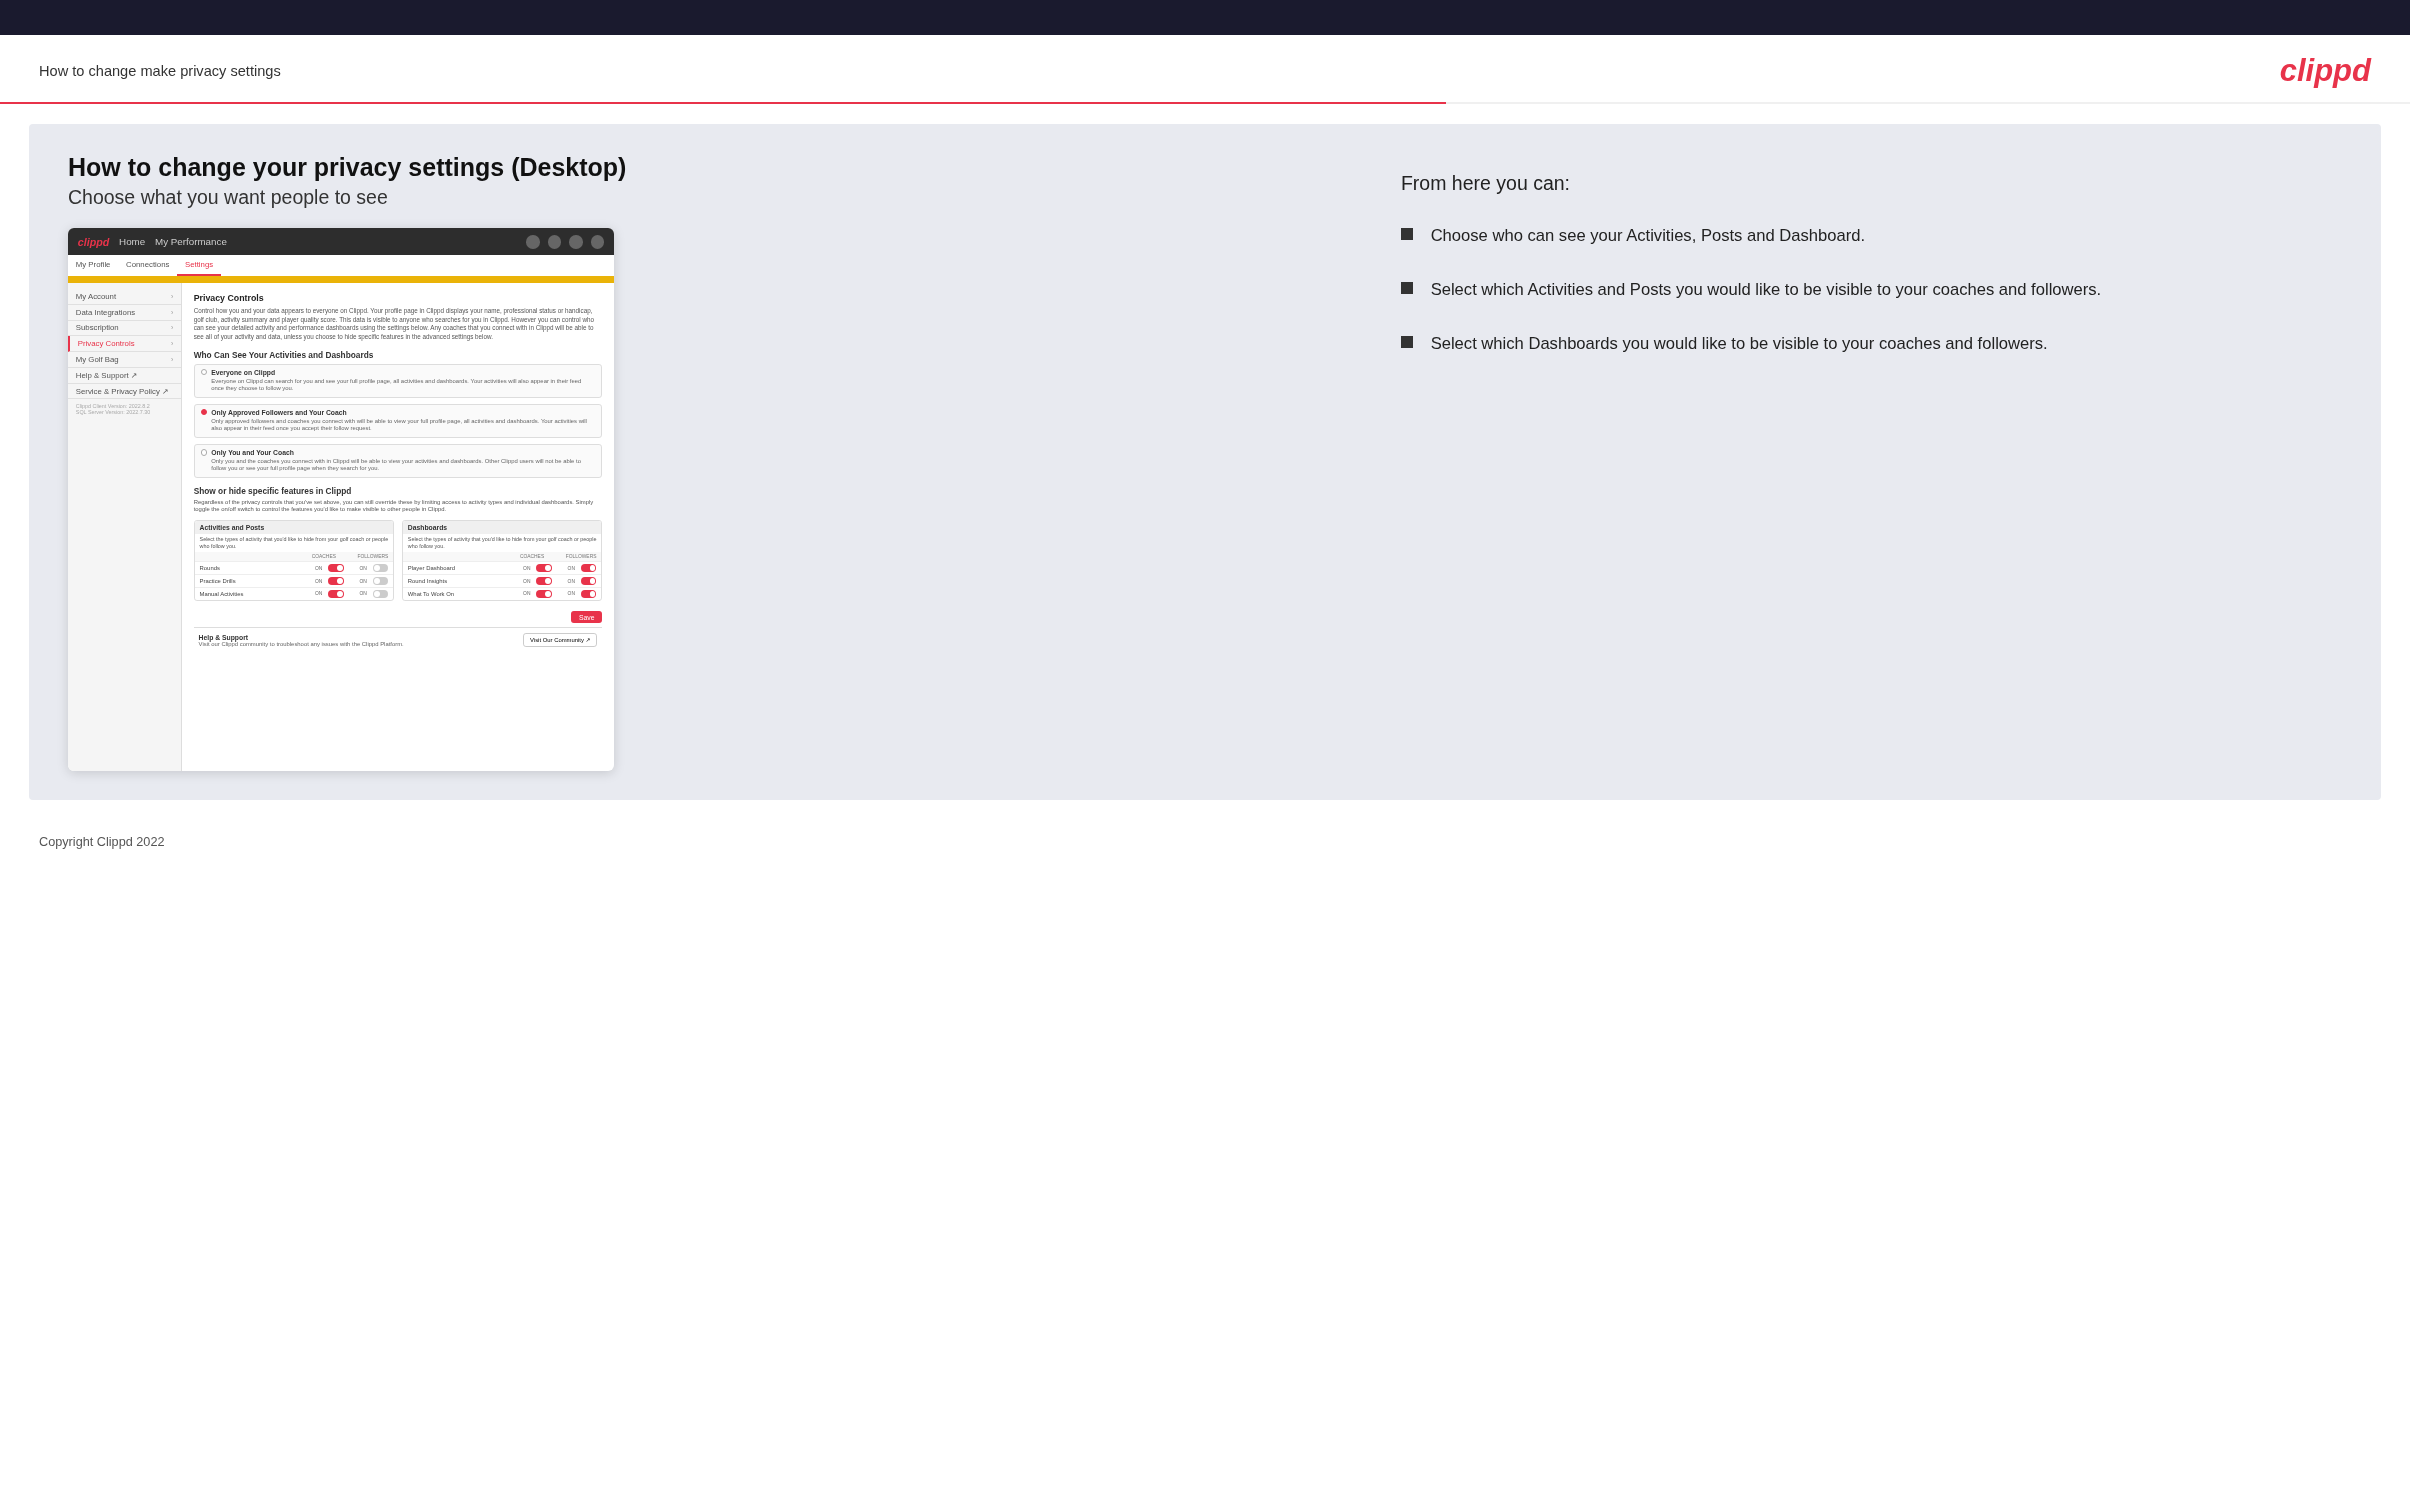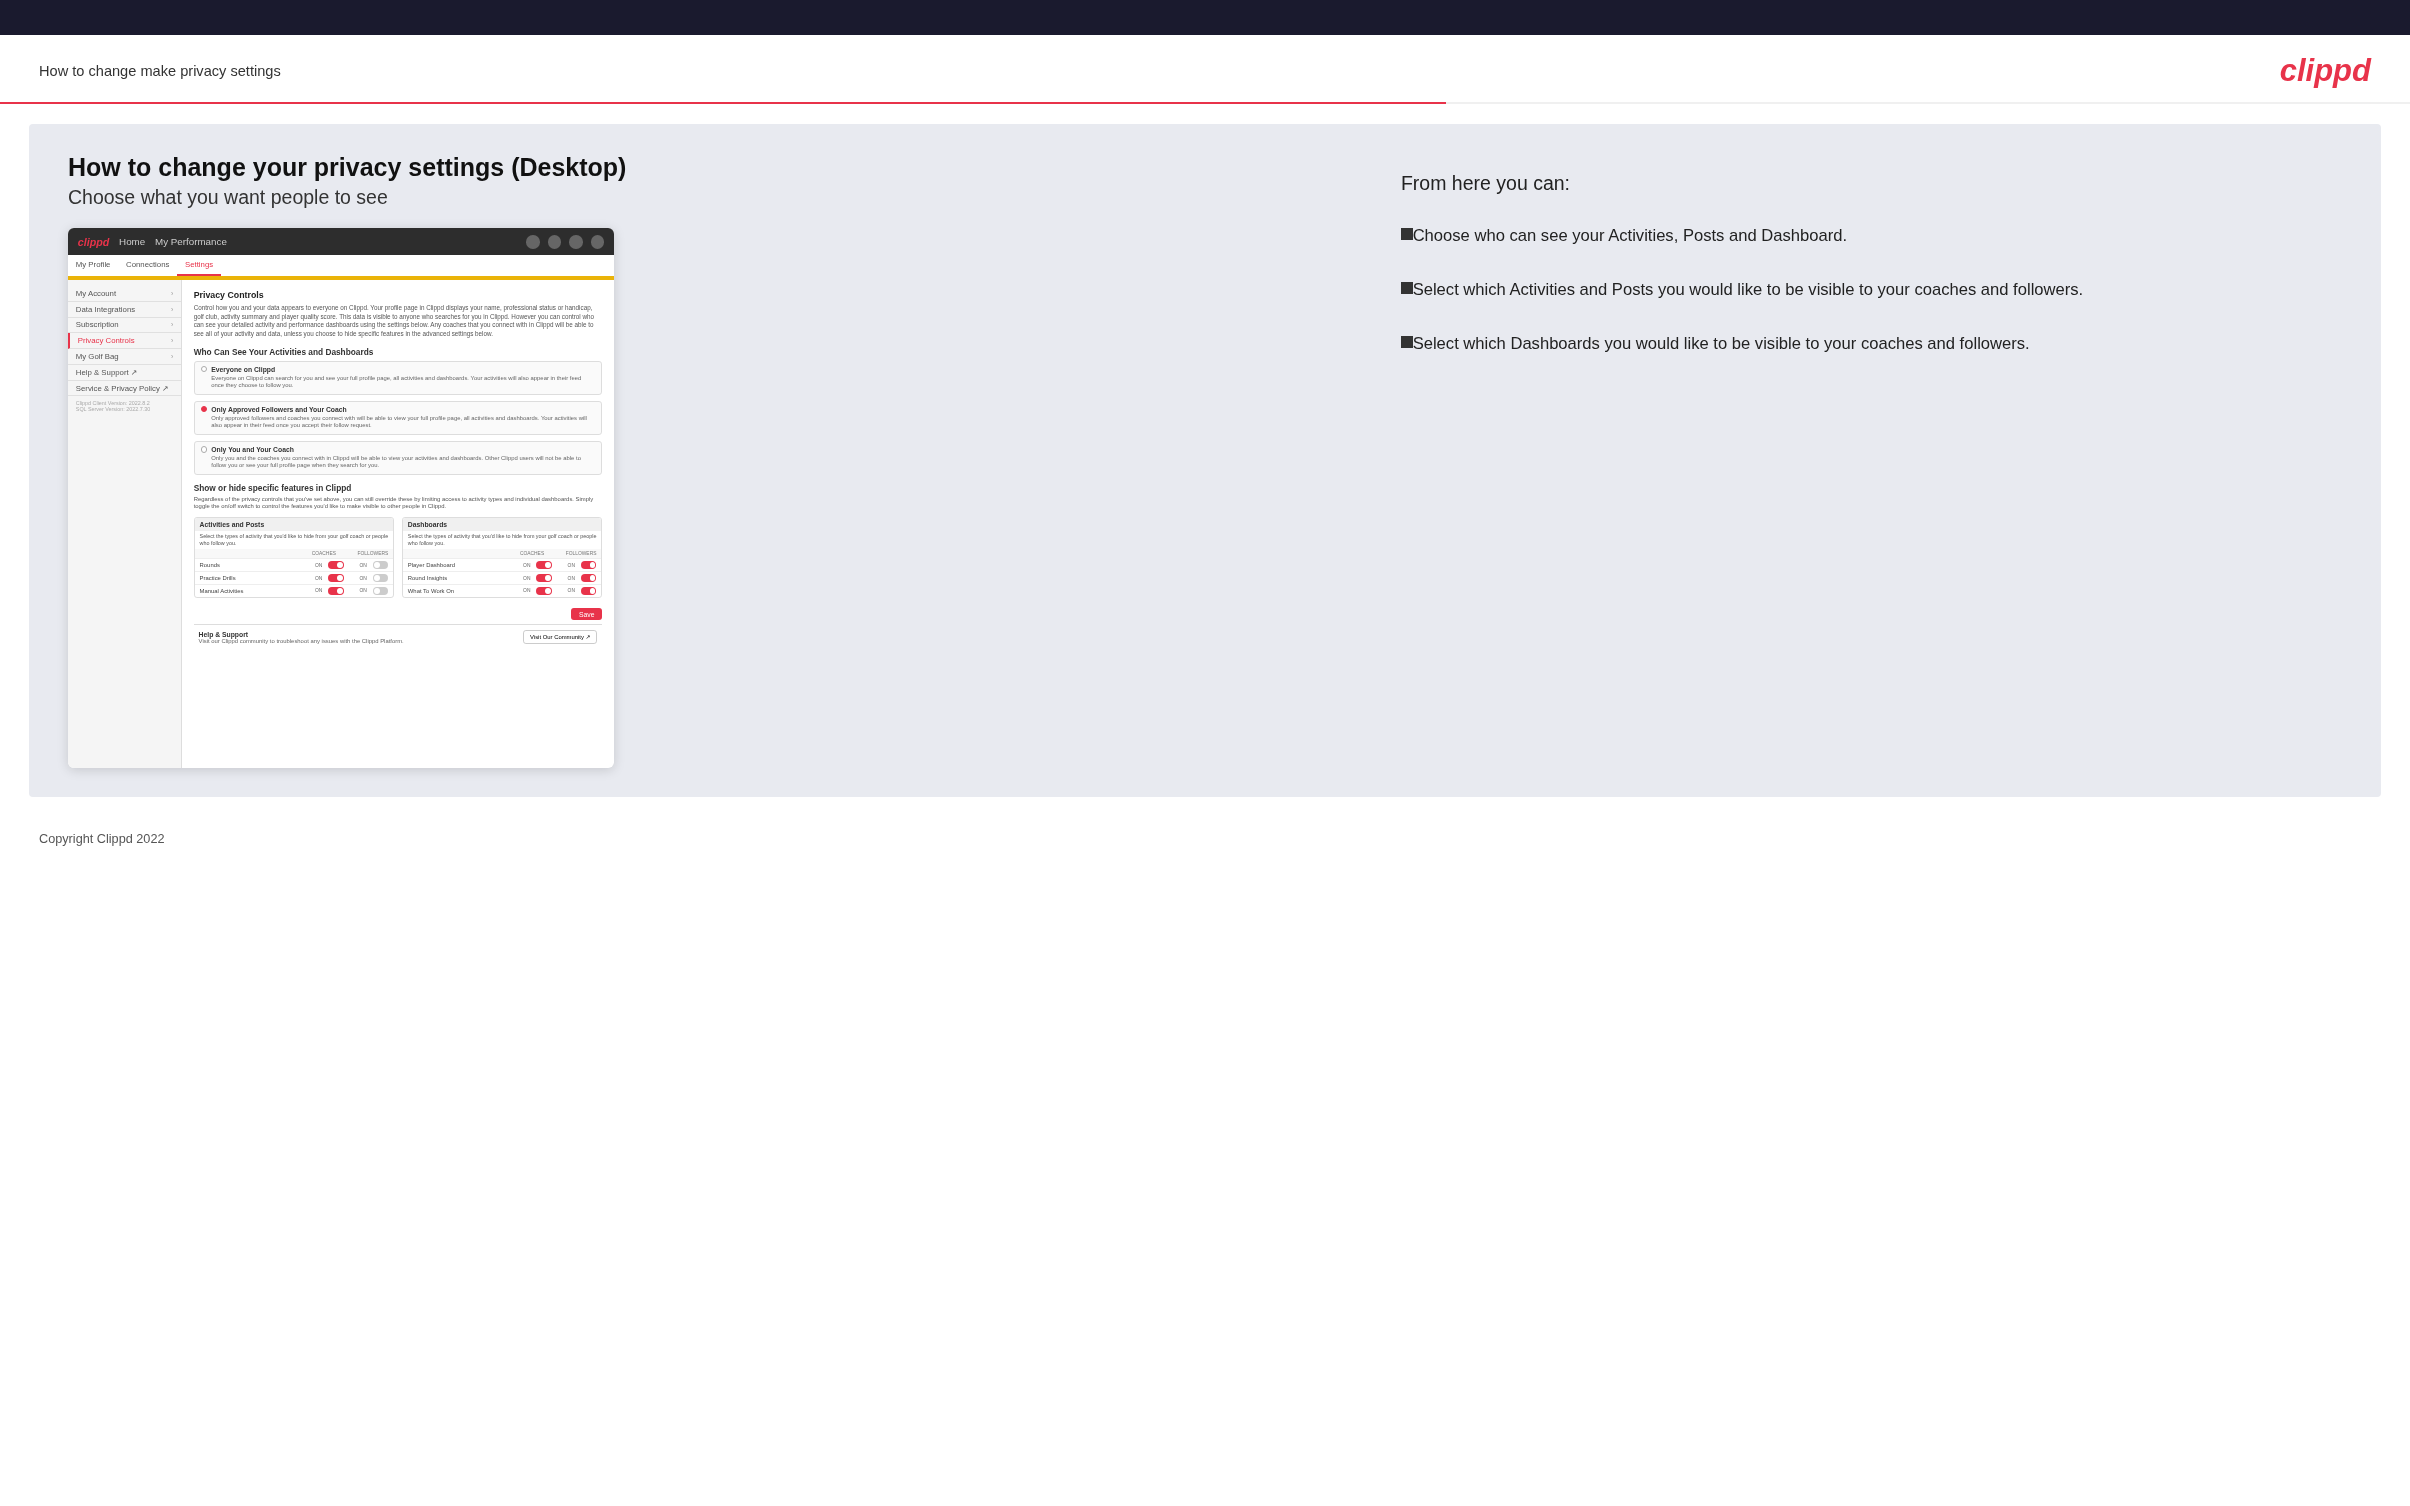--- a/index.html
+++ b/index.html
@@ -133,21 +133,21 @@
       border-left: 2px solid #e8334a;
     }
 
     .sidebar-chevron {
       font-size: 6.8px;
       color: #999;
     }
 
     .browser-sidebar-tabs {
       display: flex;
-      border-bottom: 4px solid #eab308;
+      border-bottom: 7px solid #eab308;
       background: #fff;
     }
 
     .sidebar-tab {
       font-size: 7.8px;
       padding: 4.9px 7.8px;
       color: #555;
       cursor: pointer;
     }
 
@@ -412,21 +412,21 @@
     }
 
     .bullet-list {
       list-style: none;
       padding: 0;
     }
 
     .bullet-list li {
       display: flex;
       align-items: flex-start;
-      gap: 0;
+      gap: 18px;
       margin-bottom: 29px;
     }
 
     .bullet-square {
       width: 11.7px;
       height: 11.7px;
       background: #333;
       flex-shrink: 0;
       margin-top: 3.9px;
     }

